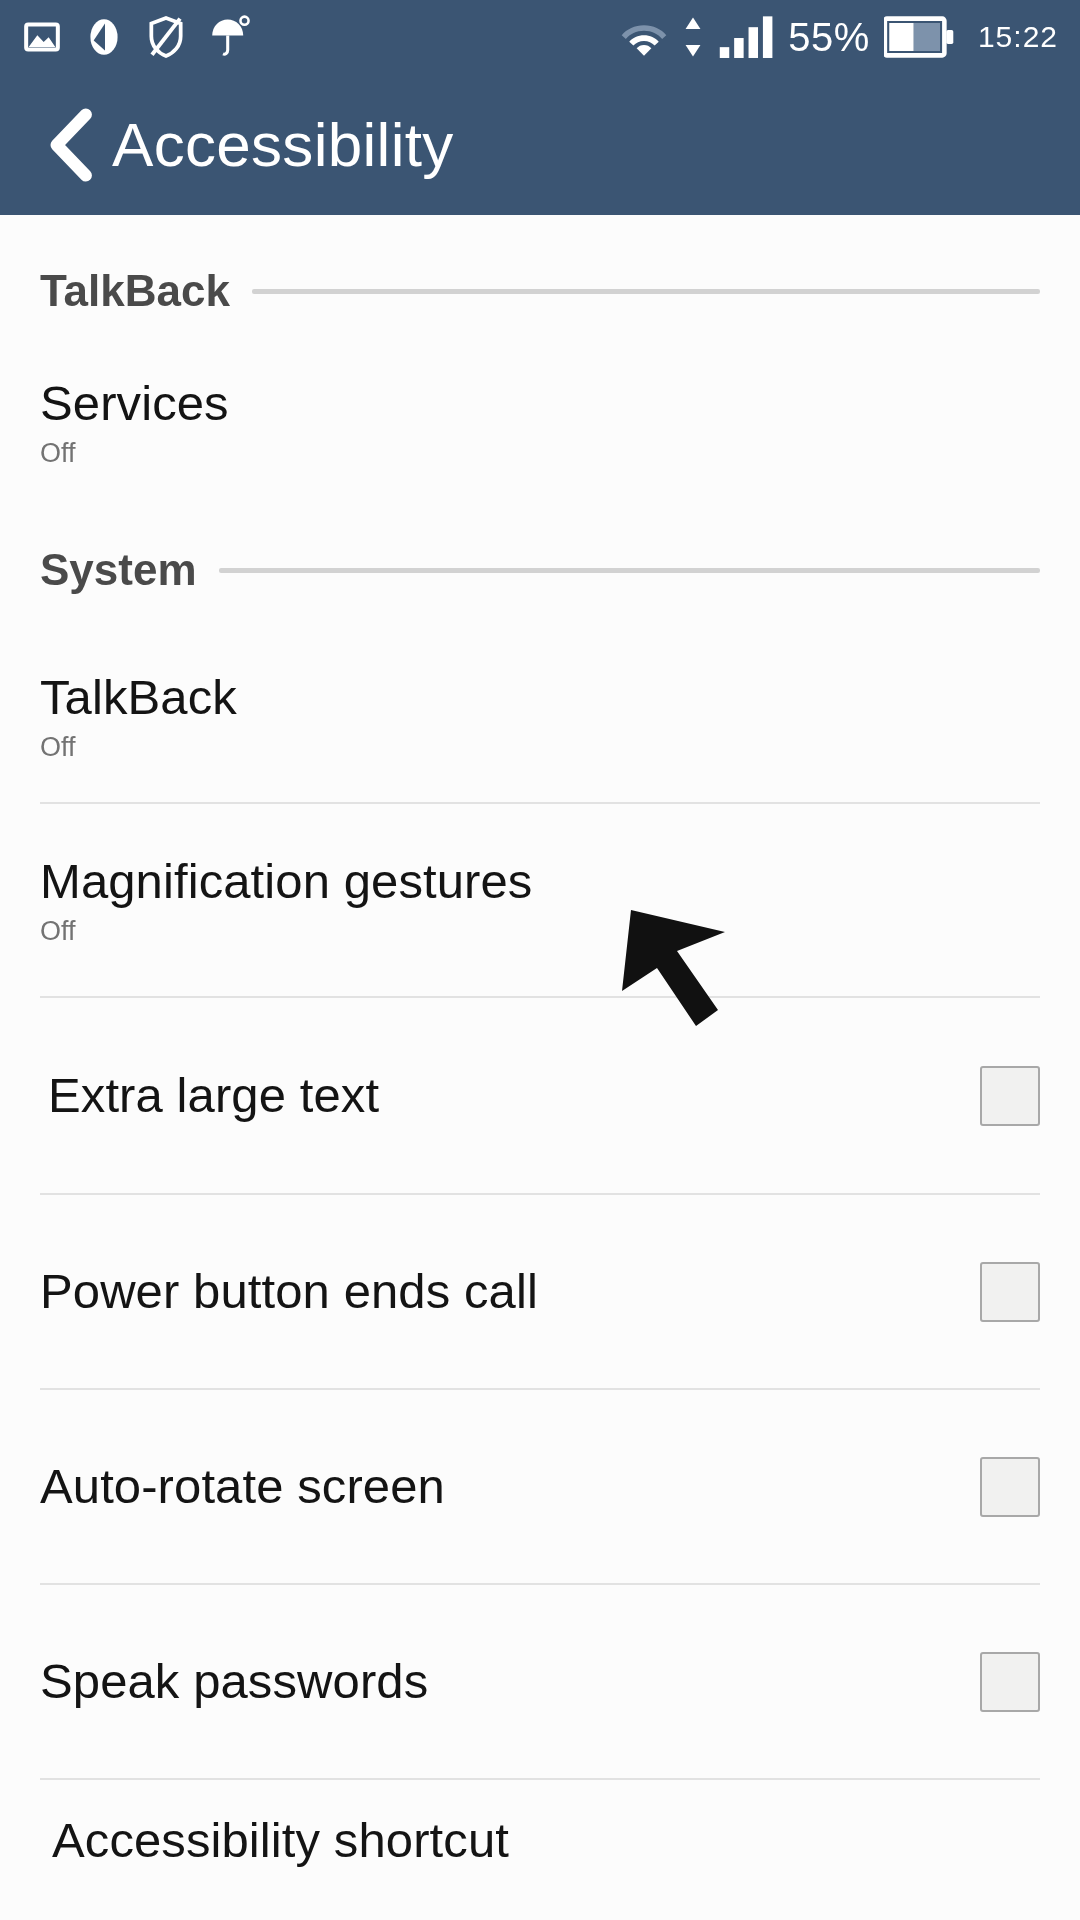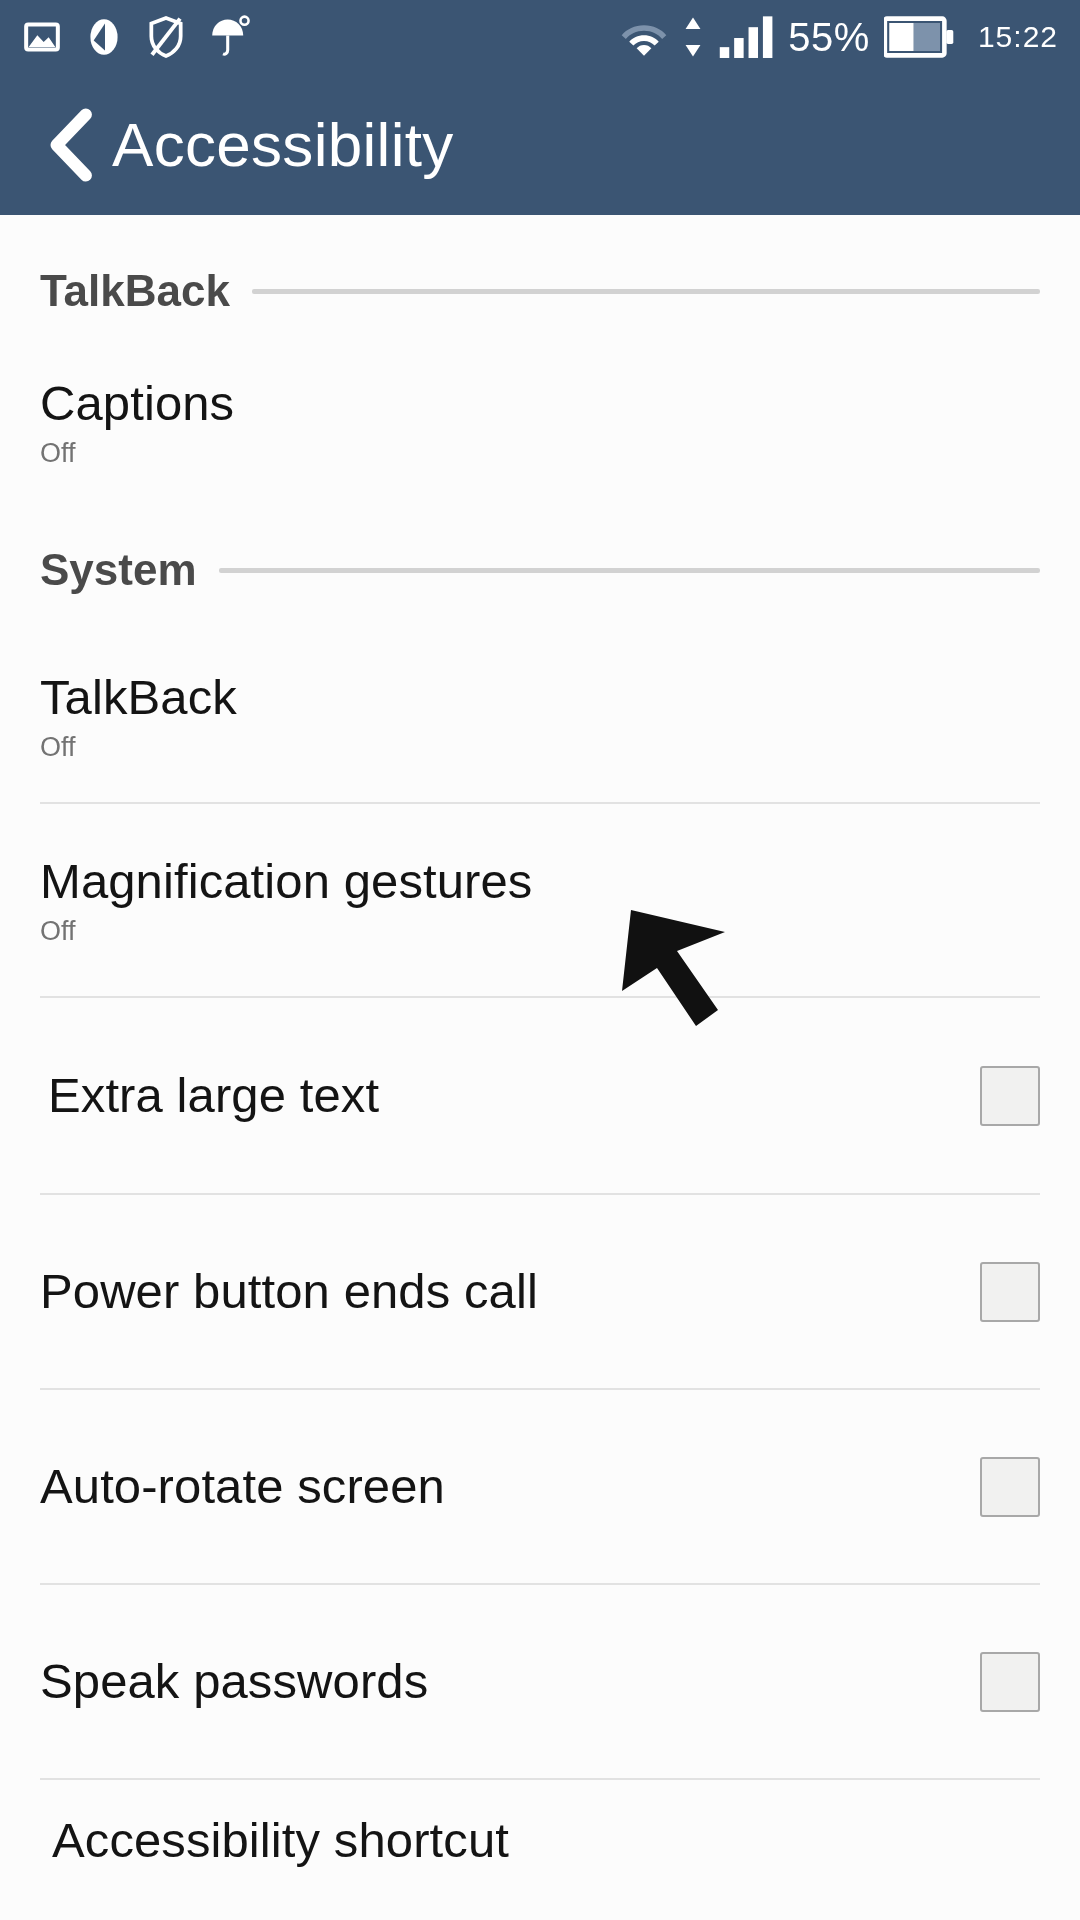--- a/index.html
+++ b/index.html
@@ -257,21 +257,21 @@
   <div class="content">
 
     <div class="section-services">
       <div class="section-header" style="height:120px;">
         <span class="label">TalkBack</span>
         <span class="rule"></span>
       </div>
 
       <div class="row" style="min-height:175px;">
         <div class="row-texts">
-          <span class="row-title">Captions</span>
+          <span class="row-title">Services</span>
           <span class="row-sub">Off</span>
         </div>
       </div>
     </div>
 
     <div class="section-system">
       <div class="section-header" style="height:120px;">
         <span class="label">System</span>
         <span class="rule"></span>
       </div>

